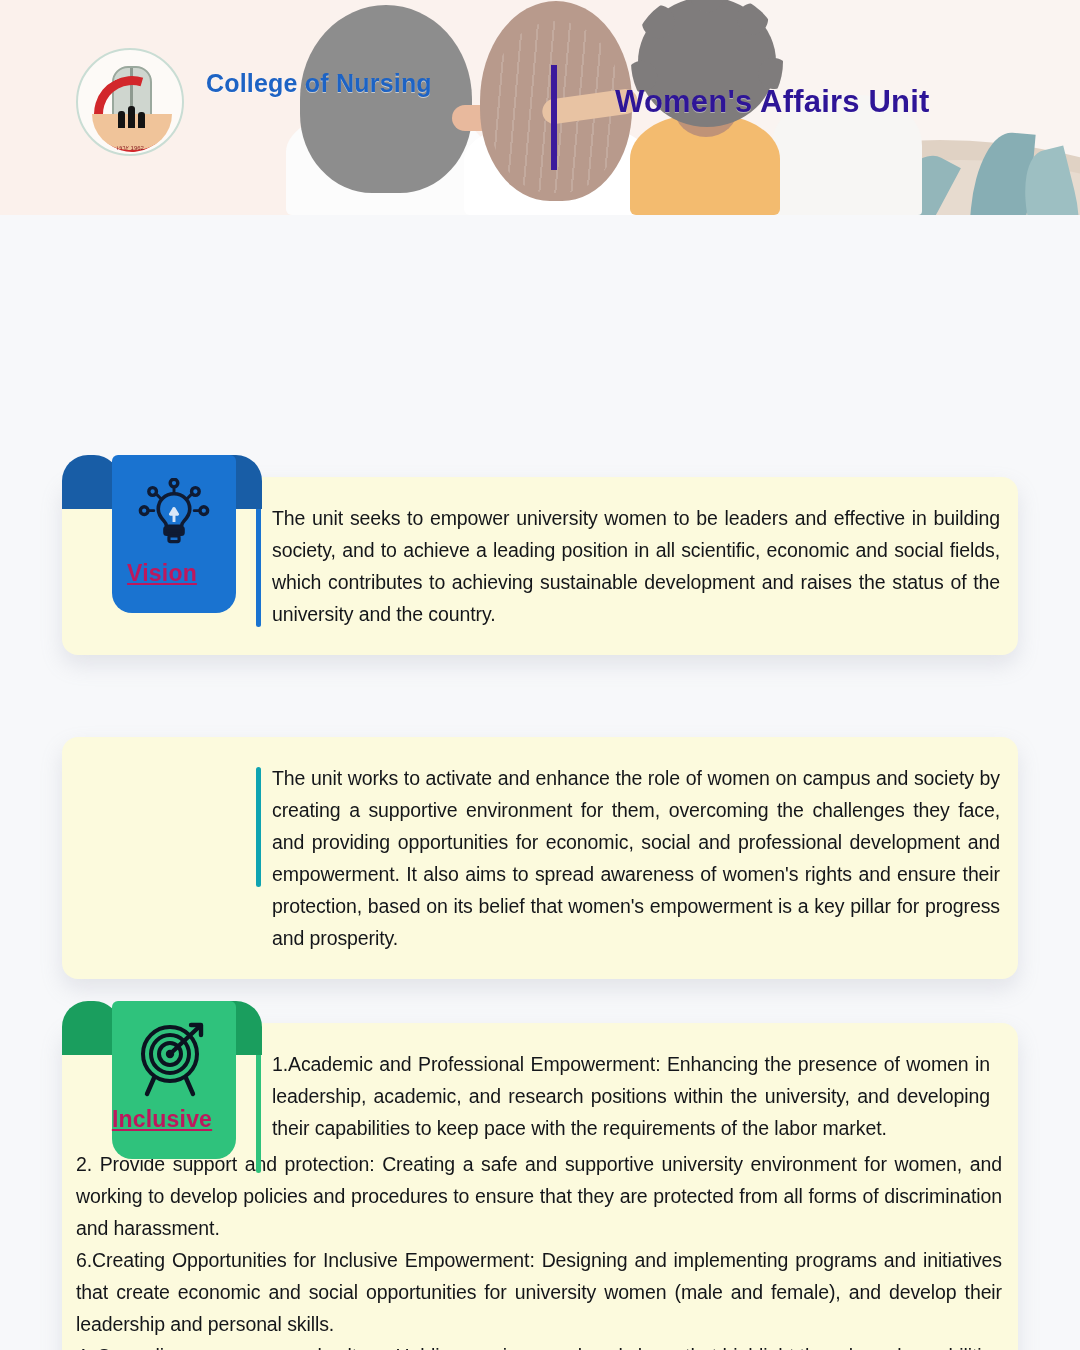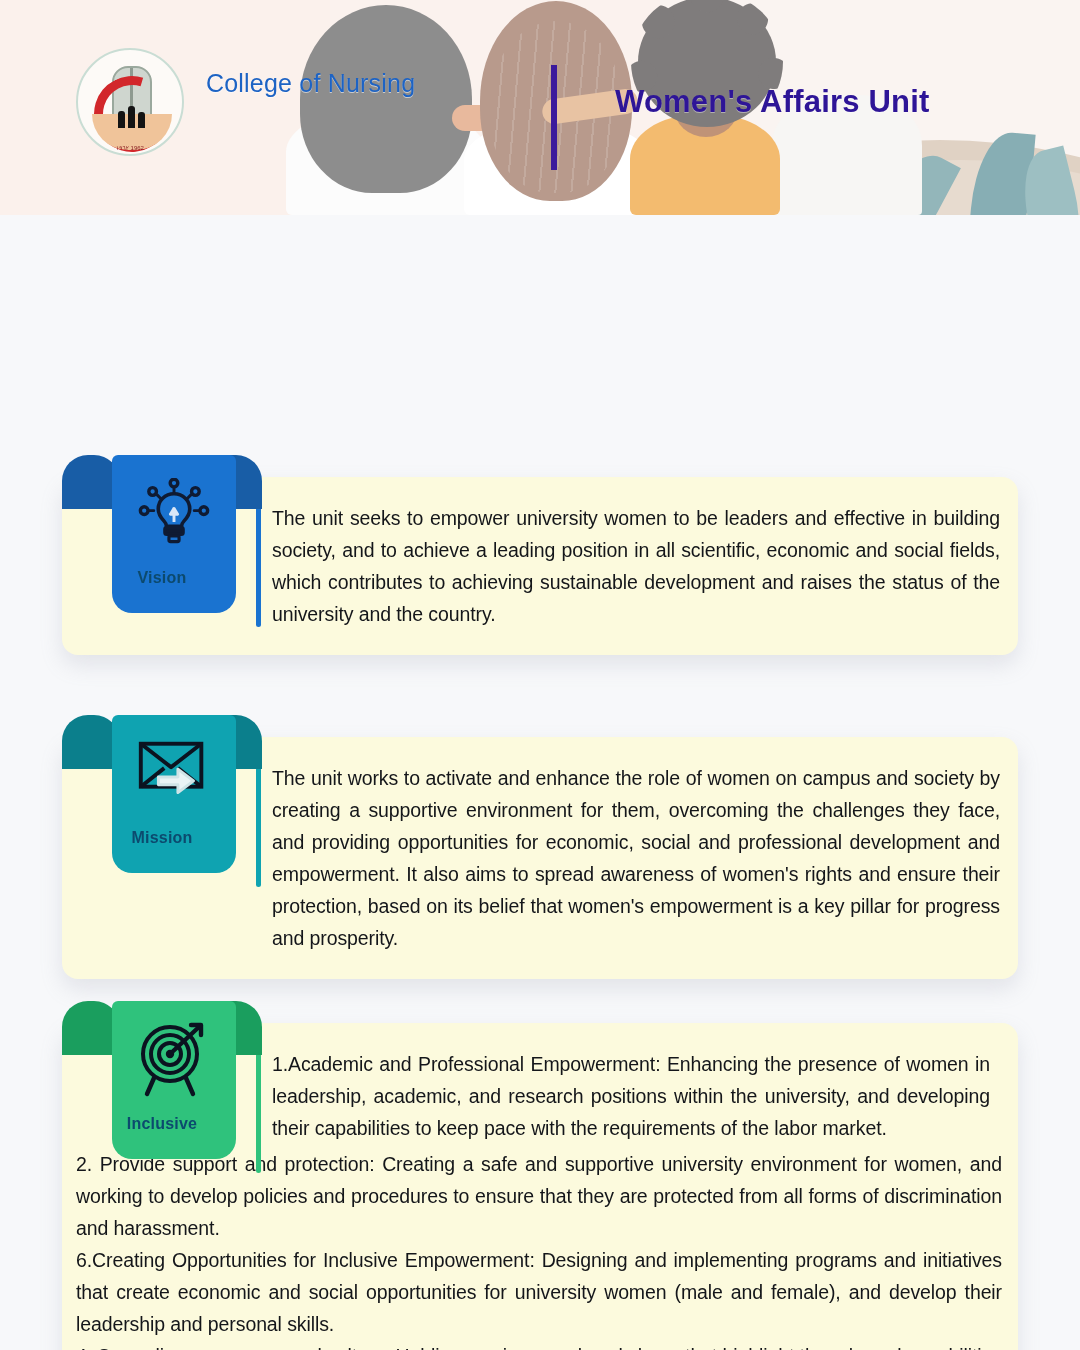--- a/index.html
+++ b/index.html
@@ -137,21 +137,21 @@
   }
   .logo .ppl { position:absolute; bottom:26px; left:40px; display:flex; gap:3px; align-items:flex-end; }
   .logo .ppl i { display:block; width:7px; background:#141414; border-radius:3px 3px 0 0; }
   .logo .ppl i.a { height: 17px; }
   .logo .ppl i.b { height: 22px; }
   .logo .ppl i.c { height: 16px; }
   .logo .yr { position:absolute; bottom:3px; left:0; right:0; text-align:center; font-size:6px; color:#8a1f22; letter-spacing:.3px; }
 
   .hdr-college {
     position: absolute; left: 206px; top: 62px;
-    font-size: 25px; font-weight: normal; color: #1d63c4;
+    font-size: 25px; font-weight: bold; color: #1d63c4;
     line-height: 1.75; letter-spacing: .2px;
     text-shadow: 0 1px 0 rgba(255,255,255,.55);
     z-index: 5;
   }
   .hdr-title {
     position: absolute; left: 615px; top: 84px;
     font-size: 31px; font-weight: bold; color: #2e1597;
     letter-spacing: .2px; z-index: 5;
     text-shadow: 0 1px 0 rgba(255,255,255,.4);
   }
@@ -192,23 +192,24 @@
     content:""; position:absolute; left:0; top:0; width:100%; height:100%;
     border-radius: 26px 26px 0 0;
   }
   .ribbon .plate {
     position: absolute; left: 50px; top: 0;
     width: 124px; height: 158px;
     border-radius: 6px 6px 20px 20px;
   }
   .ribbon .label {
     position: absolute; left: 0; right: 0; bottom: 26px;
-    text-align: center; color: #0c4a6e;
-    font-size: 16px; font-weight: bold; letter-spacing: .2px;
+    text-align: center; color: #be185d;
+    font-size: 23px; font-weight: bold; letter-spacing: .2px;
     z-index: 4;
+    text-decoration: underline;
   }
   .ribbon .ricon {
     position: absolute; left: 50px; top: 16px; width: 124px; height: 86px;
     display: flex; align-items: center; justify-content: center;
     z-index: 4;
   }
 
   .accent-bar {
     position: absolute;
     left: 194px; top: 30px;
@@ -316,34 +317,20 @@
             <path d="M32 9v4M17 15l3 3M47 15l-3 3M10 29h4M54 29h-4" stroke="#0f1b33" stroke-width="2.6" stroke-linecap="round"></path>
           </svg>
         </div>
         <div class="label">Vision</div>
       </div>
       <div class="accent-bar"></div>
       <div class="card-body">The unit seeks to empower university women to be leaders and effective in building society, and to achieve a leading position in all scientific, economic and social fields, which contributes to achieving sustainable development and raises the status of the university and the country.</div>
     </div>
 
     <div class="card c-mission" id="card-mission">
-      <div class="ribbon">
-        <div class="wing lt"></div>
-        <div class="wing rt"></div>
-        <div class="plate"></div>
-        <div class="ricon">
-          <svg width="82" height="74" viewBox="0 0 84 74" fill="none">
-            <rect x="8" y="6" width="62" height="44" stroke="#0b1320" stroke-width="4" fill="none"></rect>
-            <path d="M8 6l31 24L70 6" stroke="#0b1320" stroke-width="4" fill="none" stroke-linejoin="round"></path>
-            <path d="M8 50l24-19M70 50L46 31" stroke="#0b1320" stroke-width="4" fill="none"></path>
-            <path d="M26 40h20v-8l16 12-16 12v-8H26z" fill="#e9f4f6" stroke="#cfe4e7" stroke-width="3" stroke-linejoin="round"></path>
-          </svg>
-        </div>
-        <div class="label">Mission</div>
-      </div>
       <div class="accent-bar"></div>
       <div class="card-body">The unit works to activate and enhance the role of women on campus and society by creating a supportive environment for them, overcoming the challenges they face, and providing opportunities for economic, social and professional development and empowerment. It also aims to spread awareness of women's rights and ensure their protection, based on its belief that women's empowerment is a key pillar for progress and prosperity.</div>
     </div>
 
     <div class="card c-obj" id="card-obj">
       <div class="ribbon">
         <div class="wing lt"></div>
         <div class="wing rt"></div>
         <div class="plate"></div>
         <div class="ricon">

